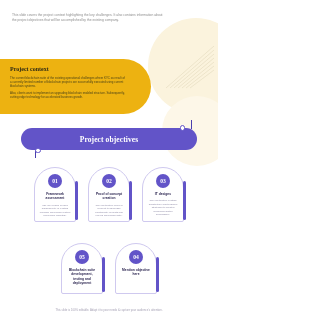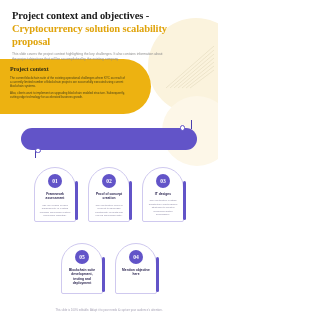--- a/index.html
+++ b/index.html
@@ -243,34 +243,34 @@
         <line x1="10" y1="44" x2="50" y2="10"></line>
         <line x1="14" y1="44" x2="50" y2="14"></line>
         <line x1="18" y1="44" x2="50" y2="18"></line>
         <line x1="22" y1="44" x2="50" y2="22"></line>
         <line x1="26" y1="44" x2="50" y2="26"></line>
       </g>
     </svg>
   </div>
 
   <div class="header">
-    <h1 class="title"><span>Project context and objectives - </span><span class="accent">Cryptocurrency solution scalability proposal</span></h1>
     <p class="subtitle">This slide covers the project context highlighting the key challenges. It also contains information about the project objectives that will be accomplished by the existing company.</p>
   </div>
 
   <div class="context-panel">
     <div class="context-title">Project context</div>
     <div class="context-body">
       <p>The current blockchain suite of the existing operational challenges where KYC as result of a currently limited number of blockchain projects are successfully executed using current blockchain systems.</p>
       <p>Also, clients want to implement an upgrading blockchain enabled structure. Subsequently, cutting edge technology for accelerated business growth.</p>
     </div>
   </div>
 
   <div class="stem-right"></div>
   <div class="objectives-banner">
+    <span class="label">Project objectives</span>
     <span class="dot-tl"></span>
     <span class="dot-br"></span>
   </div>
   <div class="stem-left"></div>
 
   <div class="cards-row row-top">
 
     <div class="card">
       <div class="card-badge">01</div>
       <div class="card-title">Framework assessment</div>

